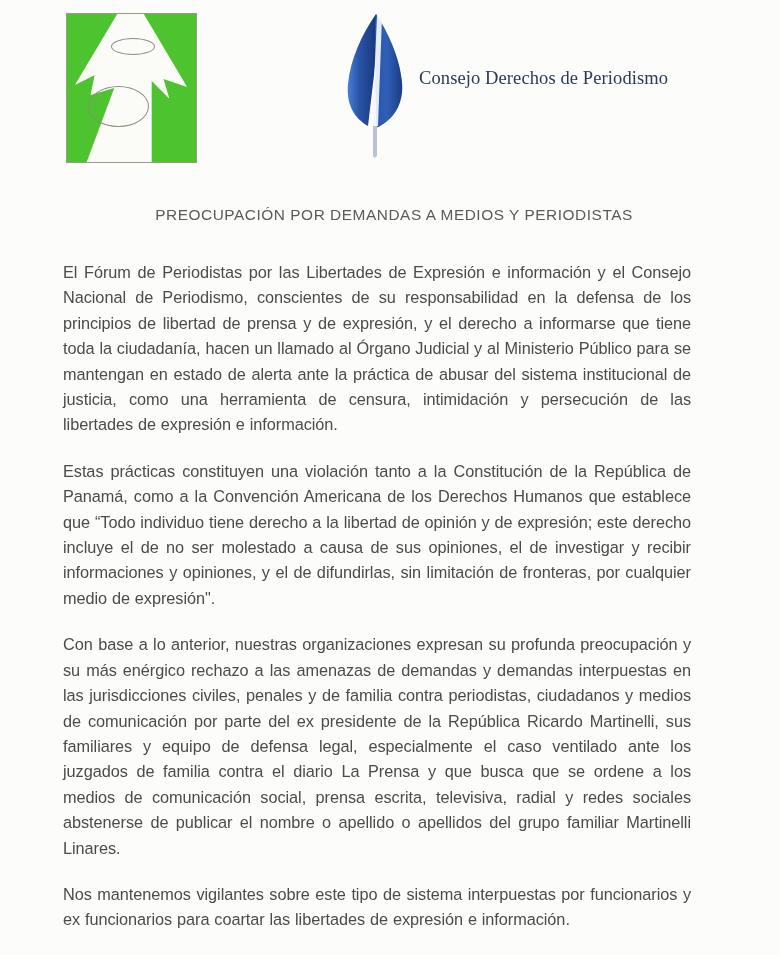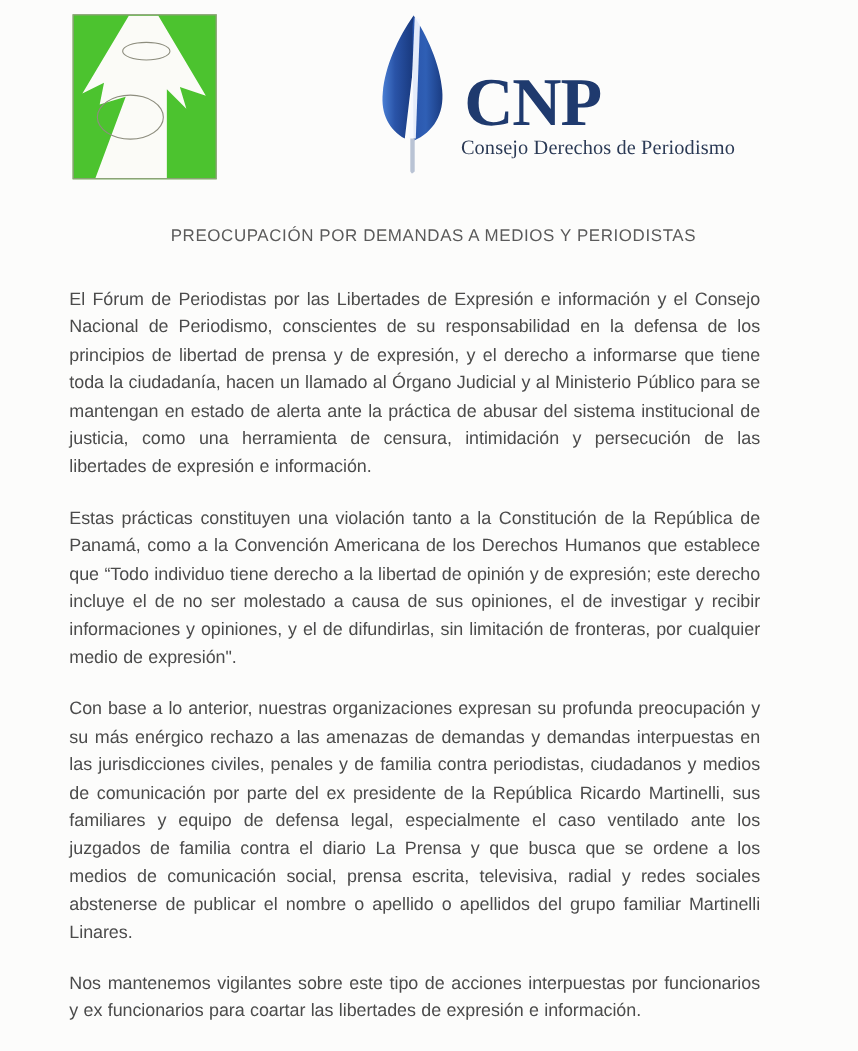--- a/index.html
+++ b/index.html
@@ -185,31 +185,30 @@
 
         <path d="M44,6 C30,26 18,52 16,76 C14,96 22,110 36,118 L48,16 Z" fill="url(#featherL)"></path>
 
         <path d="M44,6 C56,24 68,50 70,74 C72,96 62,112 44,120 L43,16 Z" fill="url(#featherR)"></path>
 
         <path d="M45,8 L40,118 L46,118 L50,9 Z" fill="#f4f7ff" opacity="0.92"></path>
 
         <path d="M41,118 L45,118 L45,148 L42.5,150 L41,148 Z" fill="#b9c3d4"></path>
       </svg>
       <div class="cnp-wordmark">
-        <div class="cnp-acronym">CNP</div>
         <div class="cnp-sub">Consejo Derechos de Periodismo</div>
       </div>
     </div>
   </div>
 
   <div class="doc">
 
     <h1 class="doc-title">PREOCUPACIÓN POR DEMANDAS A MEDIOS Y PERIODISTAS</h1>
 
     <div class="body-block">
       <p class="para">El Fórum de Periodistas por las Libertades de Expresión e información y el Consejo Nacional de Periodismo, conscientes de su responsabilidad en la defensa de los principios de libertad de prensa y de expresión, y el derecho a informarse que tiene toda la ciudadanía, hacen un llamado al Órgano Judicial y al Ministerio Público para se mantengan en estado de alerta ante la práctica de abusar del sistema institucional de justicia, como una herramienta de censura, intimidación y persecución de las libertades de expresión e información.</p>
       <p class="para">Estas prácticas constituyen una violación tanto a la Constitución de la República de Panamá, como a la Convención Americana de los Derechos Humanos que establece que “Todo individuo tiene derecho a la libertad de opinión y de expresión; este derecho incluye el de no ser molestado a causa de sus opiniones, el de investigar y recibir informaciones y opiniones, y el de difundirlas, sin limitación de fronteras, por cualquier medio de expresión".</p>
       <p class="para">Con base a lo anterior, nuestras organizaciones expresan su profunda preocupación y su más enérgico rechazo a las amenazas de demandas y demandas interpuestas en las jurisdicciones civiles, penales y de familia contra periodistas, ciudadanos y medios de comunicación por parte del ex presidente de la República Ricardo Martinelli, sus familiares y equipo de defensa legal, especialmente el caso ventilado ante los juzgados de familia contra el diario La Prensa y que busca que se ordene a los medios de comunicación social, prensa escrita, televisiva, radial y redes sociales abstenerse de publicar el nombre o apellido o apellidos del grupo familiar Martinelli Linares.</p>
-      <p class="para">Nos mantenemos vigilantes sobre este tipo de acciones interpuestas por funcionarios y ex funcionarios para coartar las libertades de expresión e información.</p>
+      <p class="para">Nos mantenemos vigilantes sobre este tipo de sistema interpuestas por funcionarios y ex funcionarios para coartar las libertades de expresión e información.</p>
       <p class="date-line">Panamá, 23 de agosto de 2018.</p>
     </div>
   </div>
 </div>
 
 </body></html>

